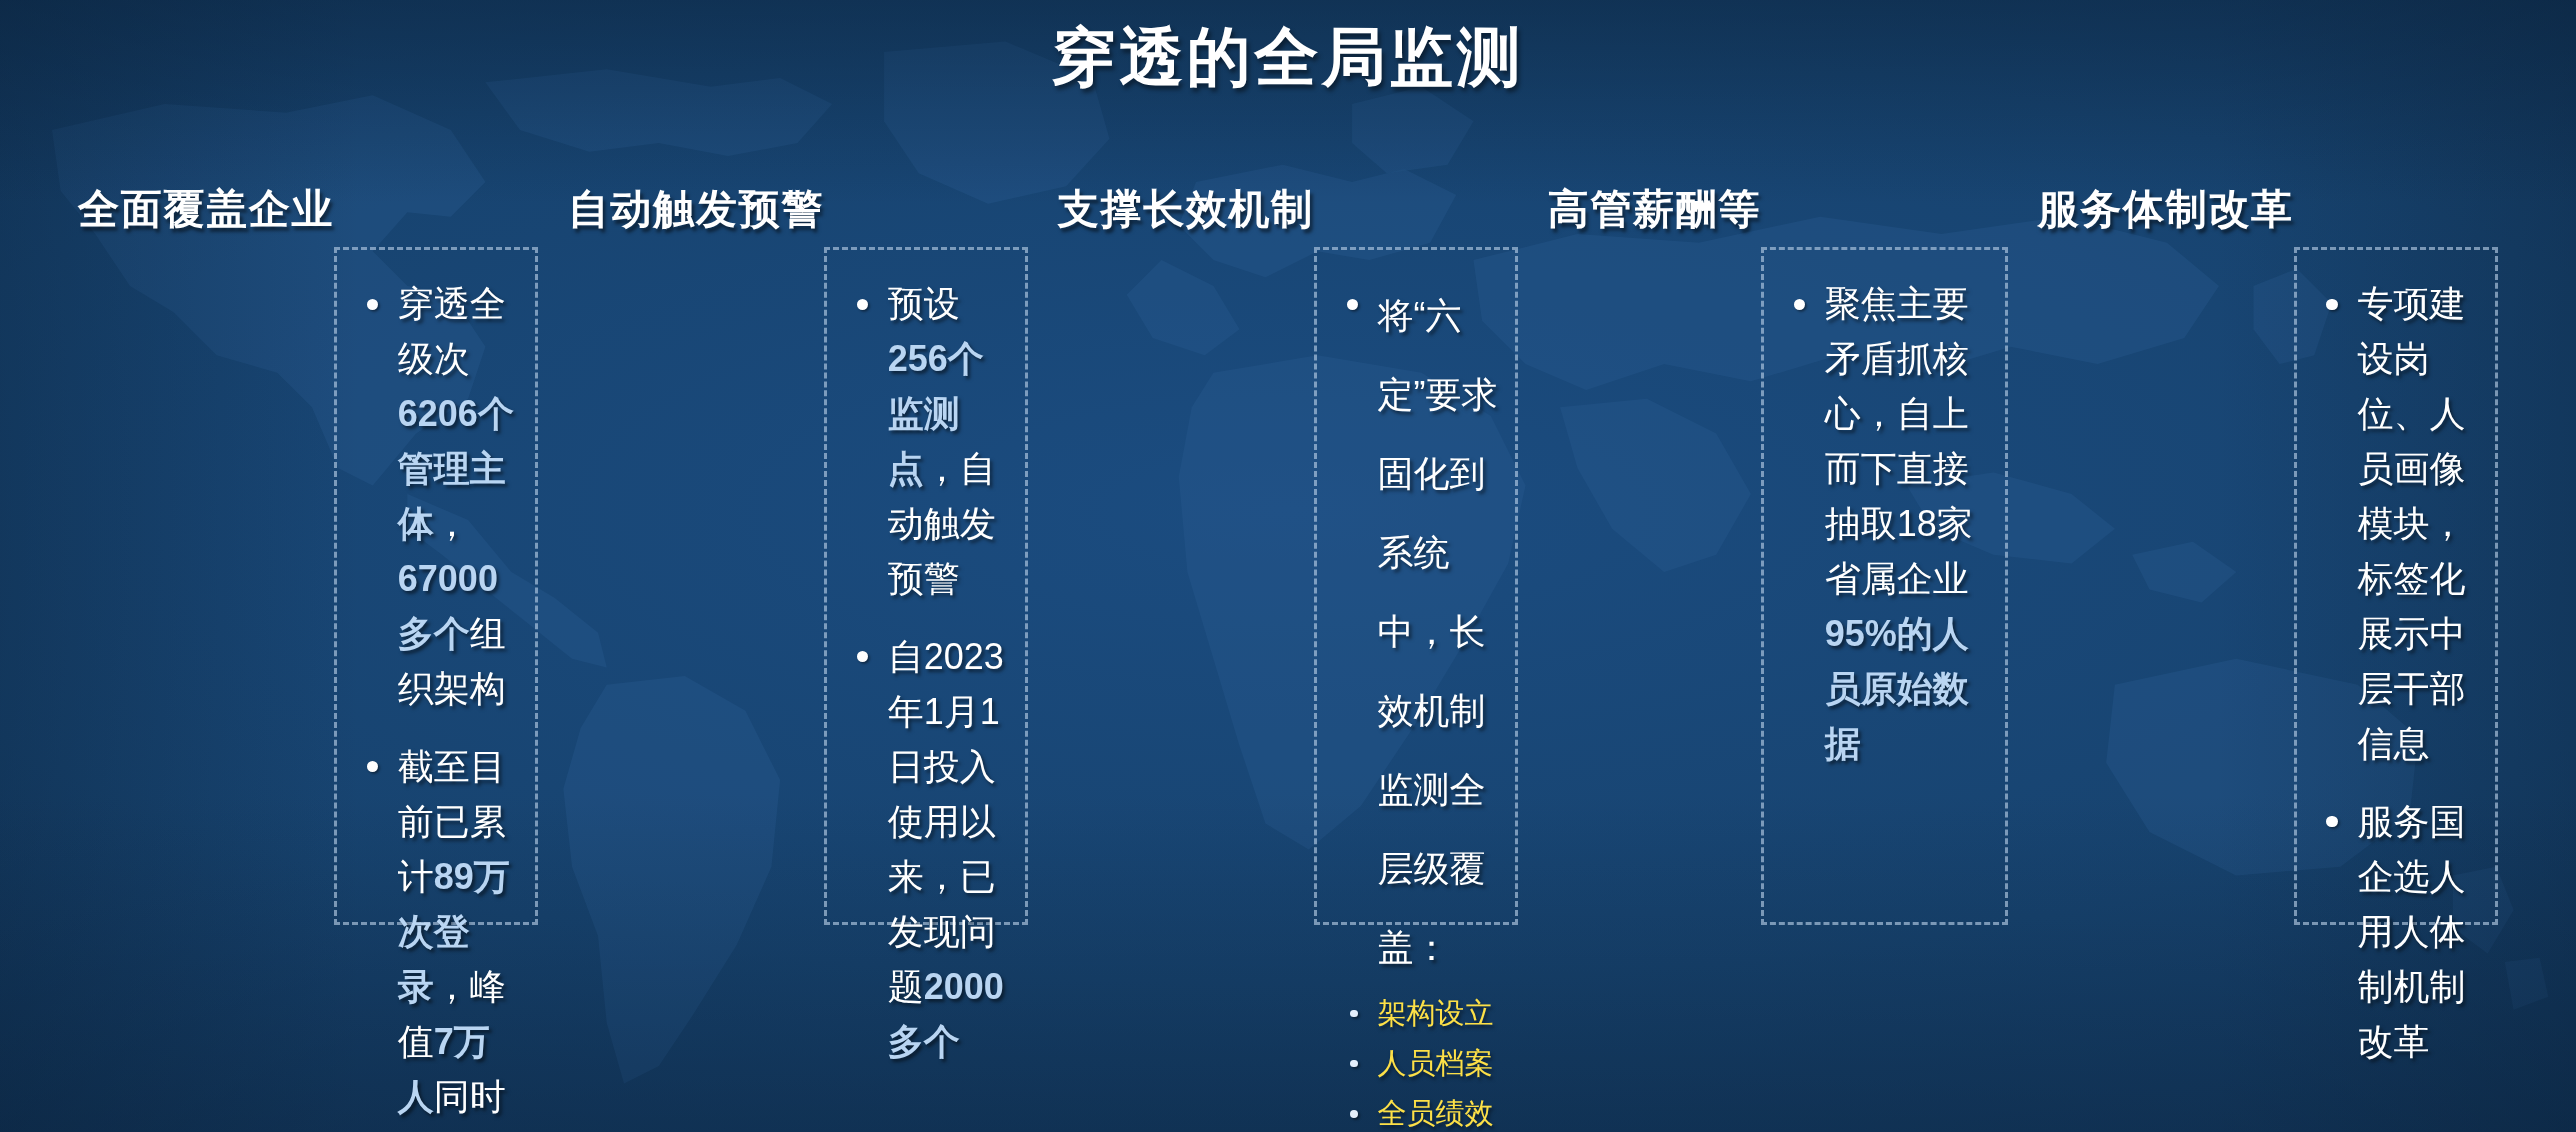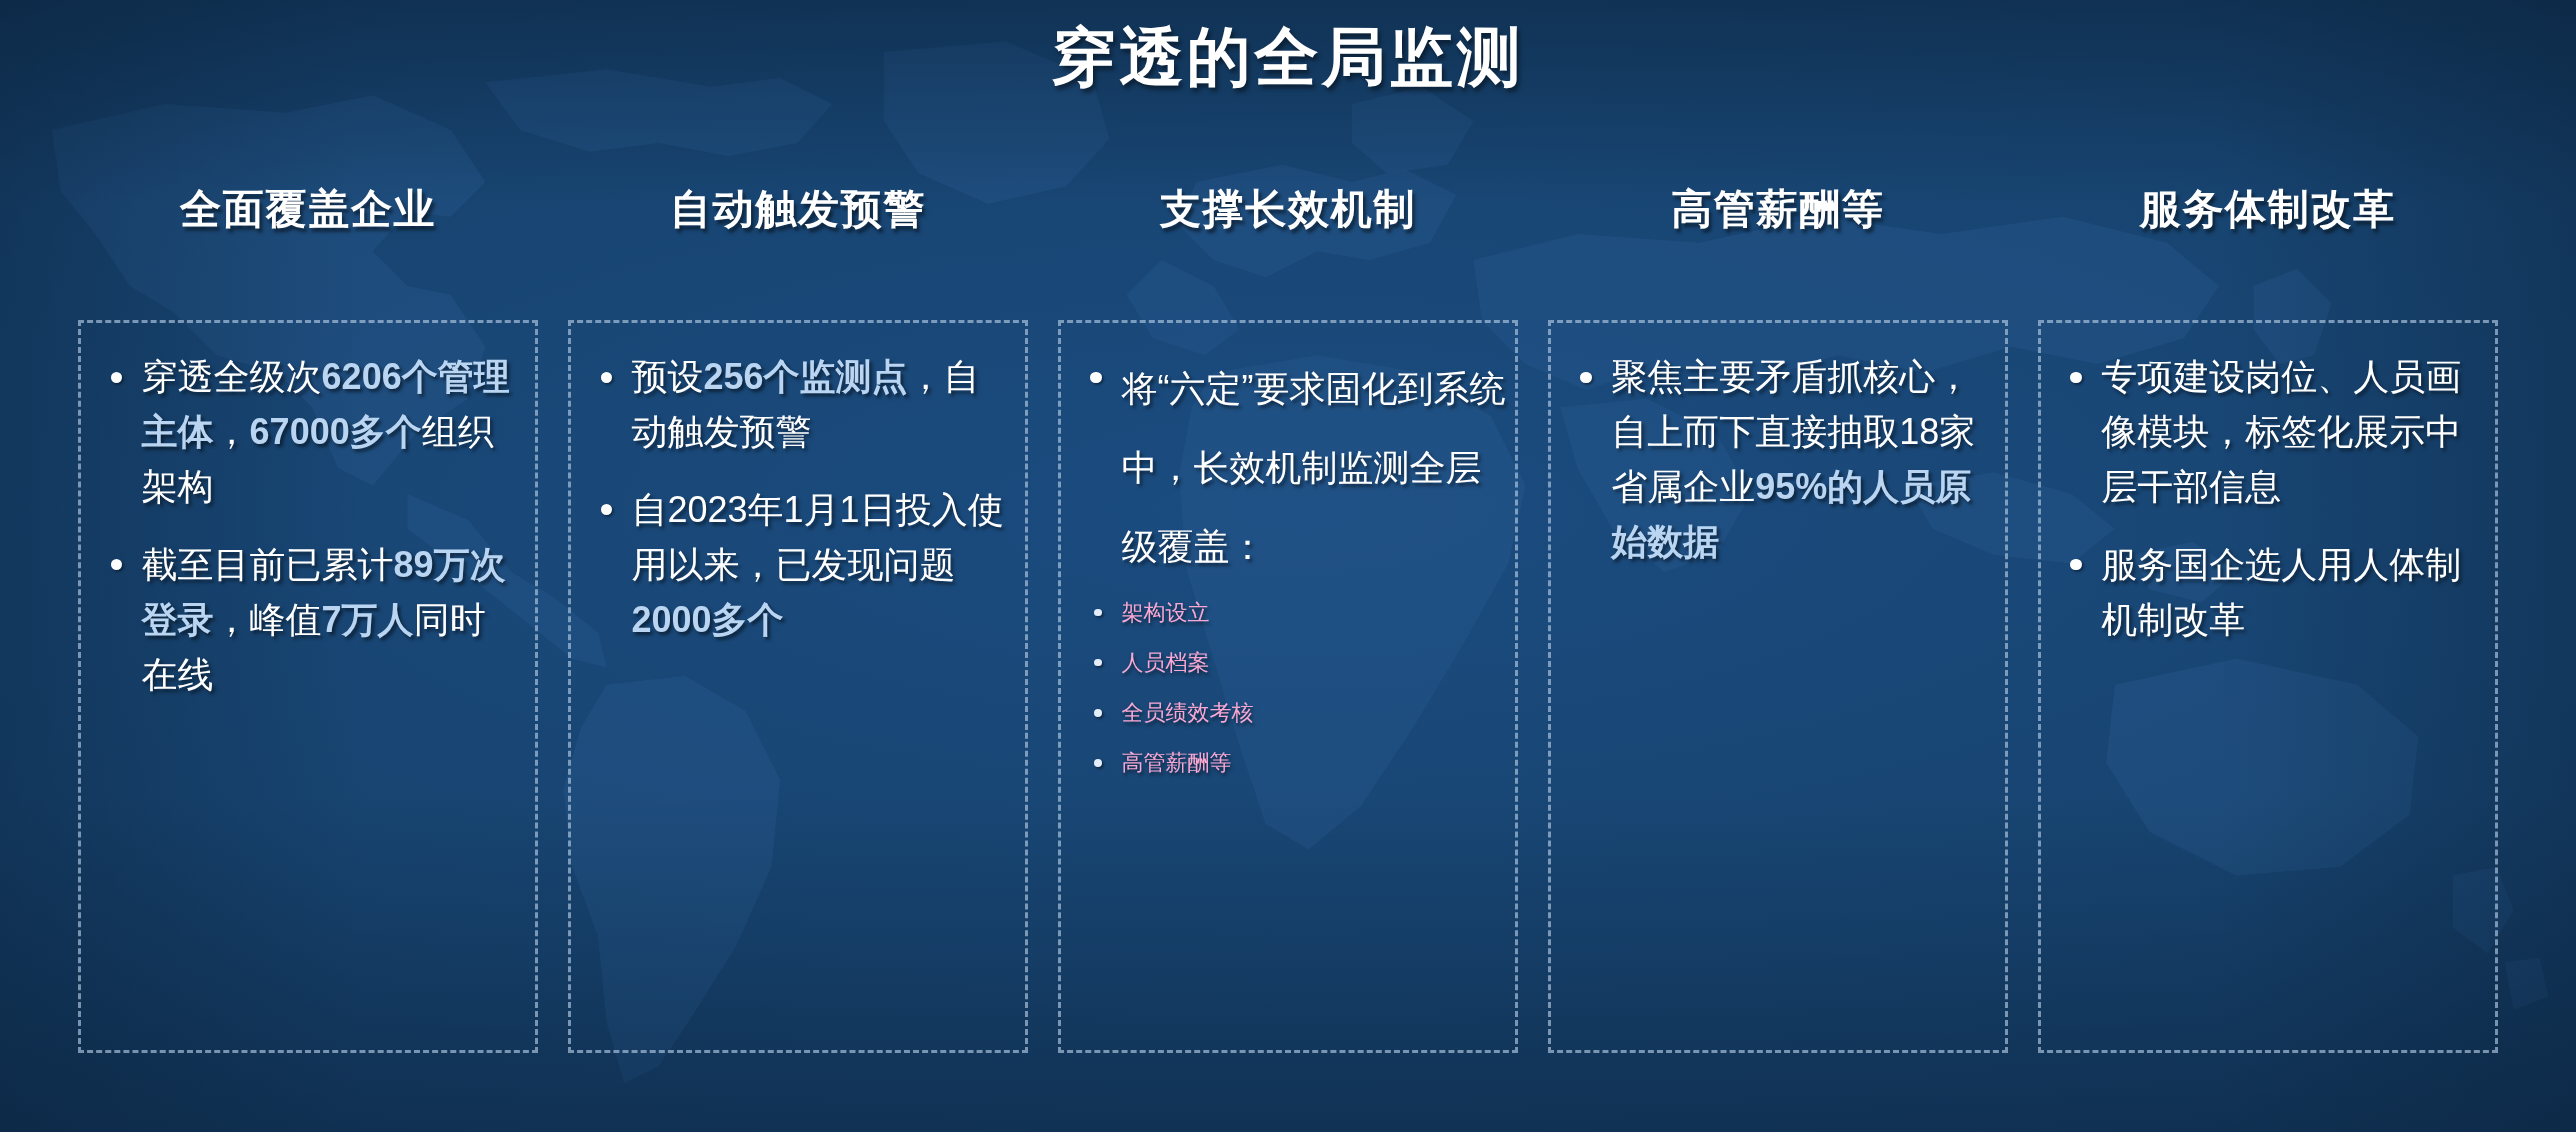--- a/index.html
+++ b/index.html
@@ -49,21 +49,21 @@
     position:absolute;
     top:178px; left:0; width:2576px; height:875px;
     z-index:5;
     display:flex;
     padding:0 78px;
     gap:29.5px;
   }
   .column{
     flex:1 1 0;
     display:flex;
-    flex-direction:column;
+    flex-direction:row;
     align-items:stretch;
     min-width:0;
   }
   .col-header{
     text-align:center;
     font-size:41px;
     font-weight:bold;
     color:#ffffff;
     letter-spacing:1.7px;
     line-height:62px;
@@ -105,23 +105,23 @@
     color:#b9d5f2;
     font-weight:bold;
   }
 
   
   ul.sub-bullets{ list-style:none; margin-top:-5.2px; }
   li.sub-bullet{
     position:relative;
     padding-left:45px;
     margin-bottom:5.2px;
-    font-size:22px;
+    font-size:29px;
     line-height:45px;
-    color:#f9a8d4;
+    color:#fde047;
     text-shadow:1.7px 2.6px 3.5px rgba(0,0,0,.5);
   }
   li.sub-bullet::before{
     content:"";
     position:absolute;
     left:17.3px; top:19px;
     width:7.8px; height:7.8px;
     border-radius:50%;
     background:#e4eefa;
     box-shadow:1.7px 1.7px 2.6px rgba(0,0,0,.45);

